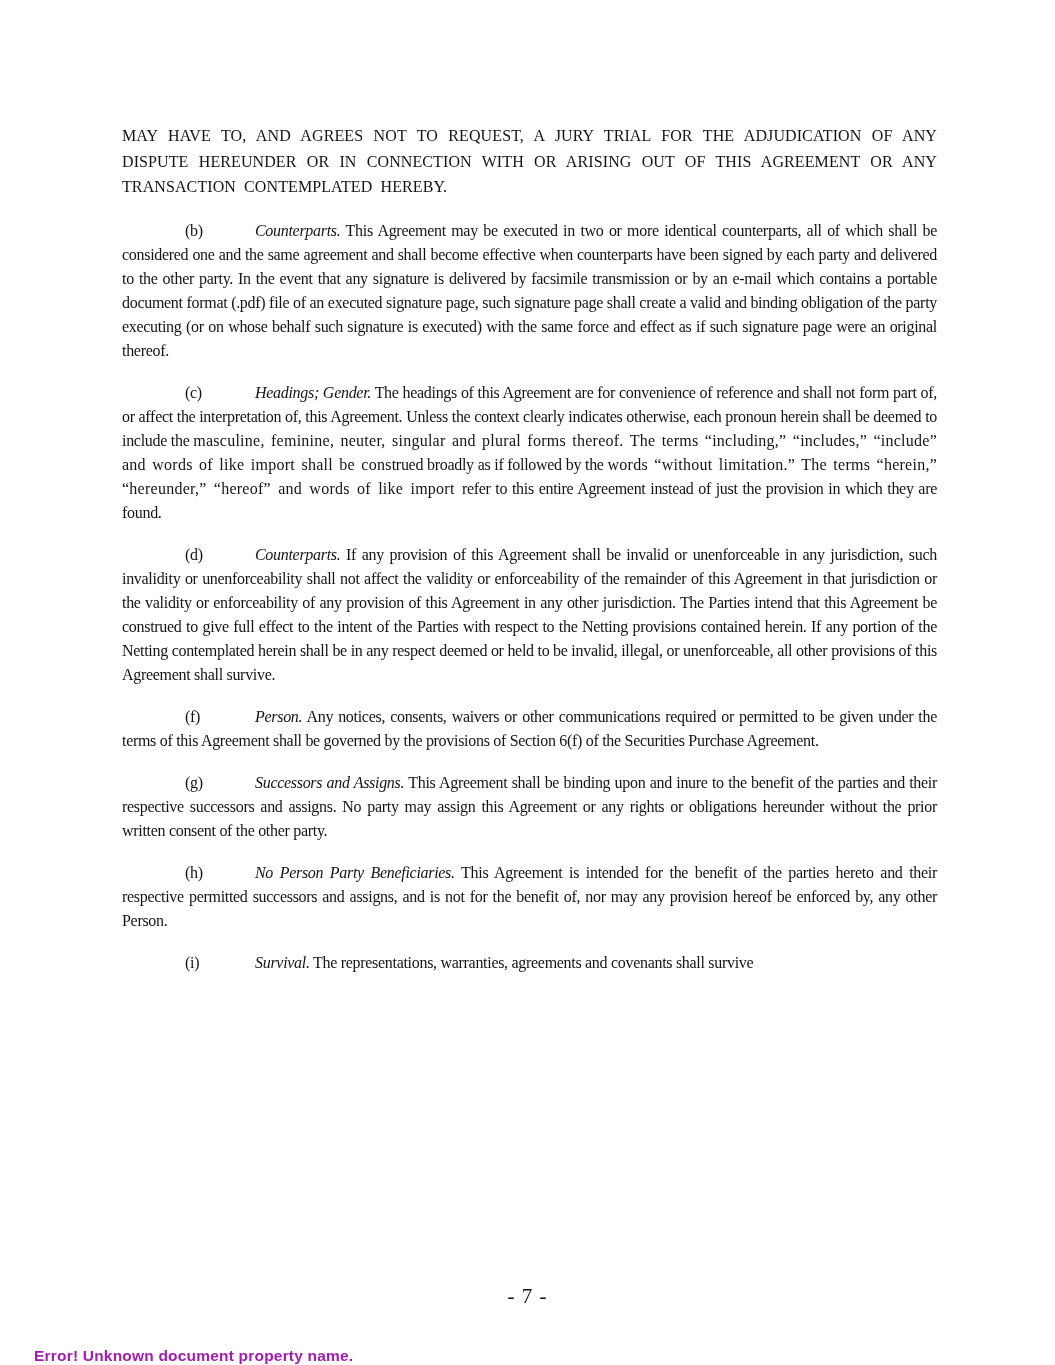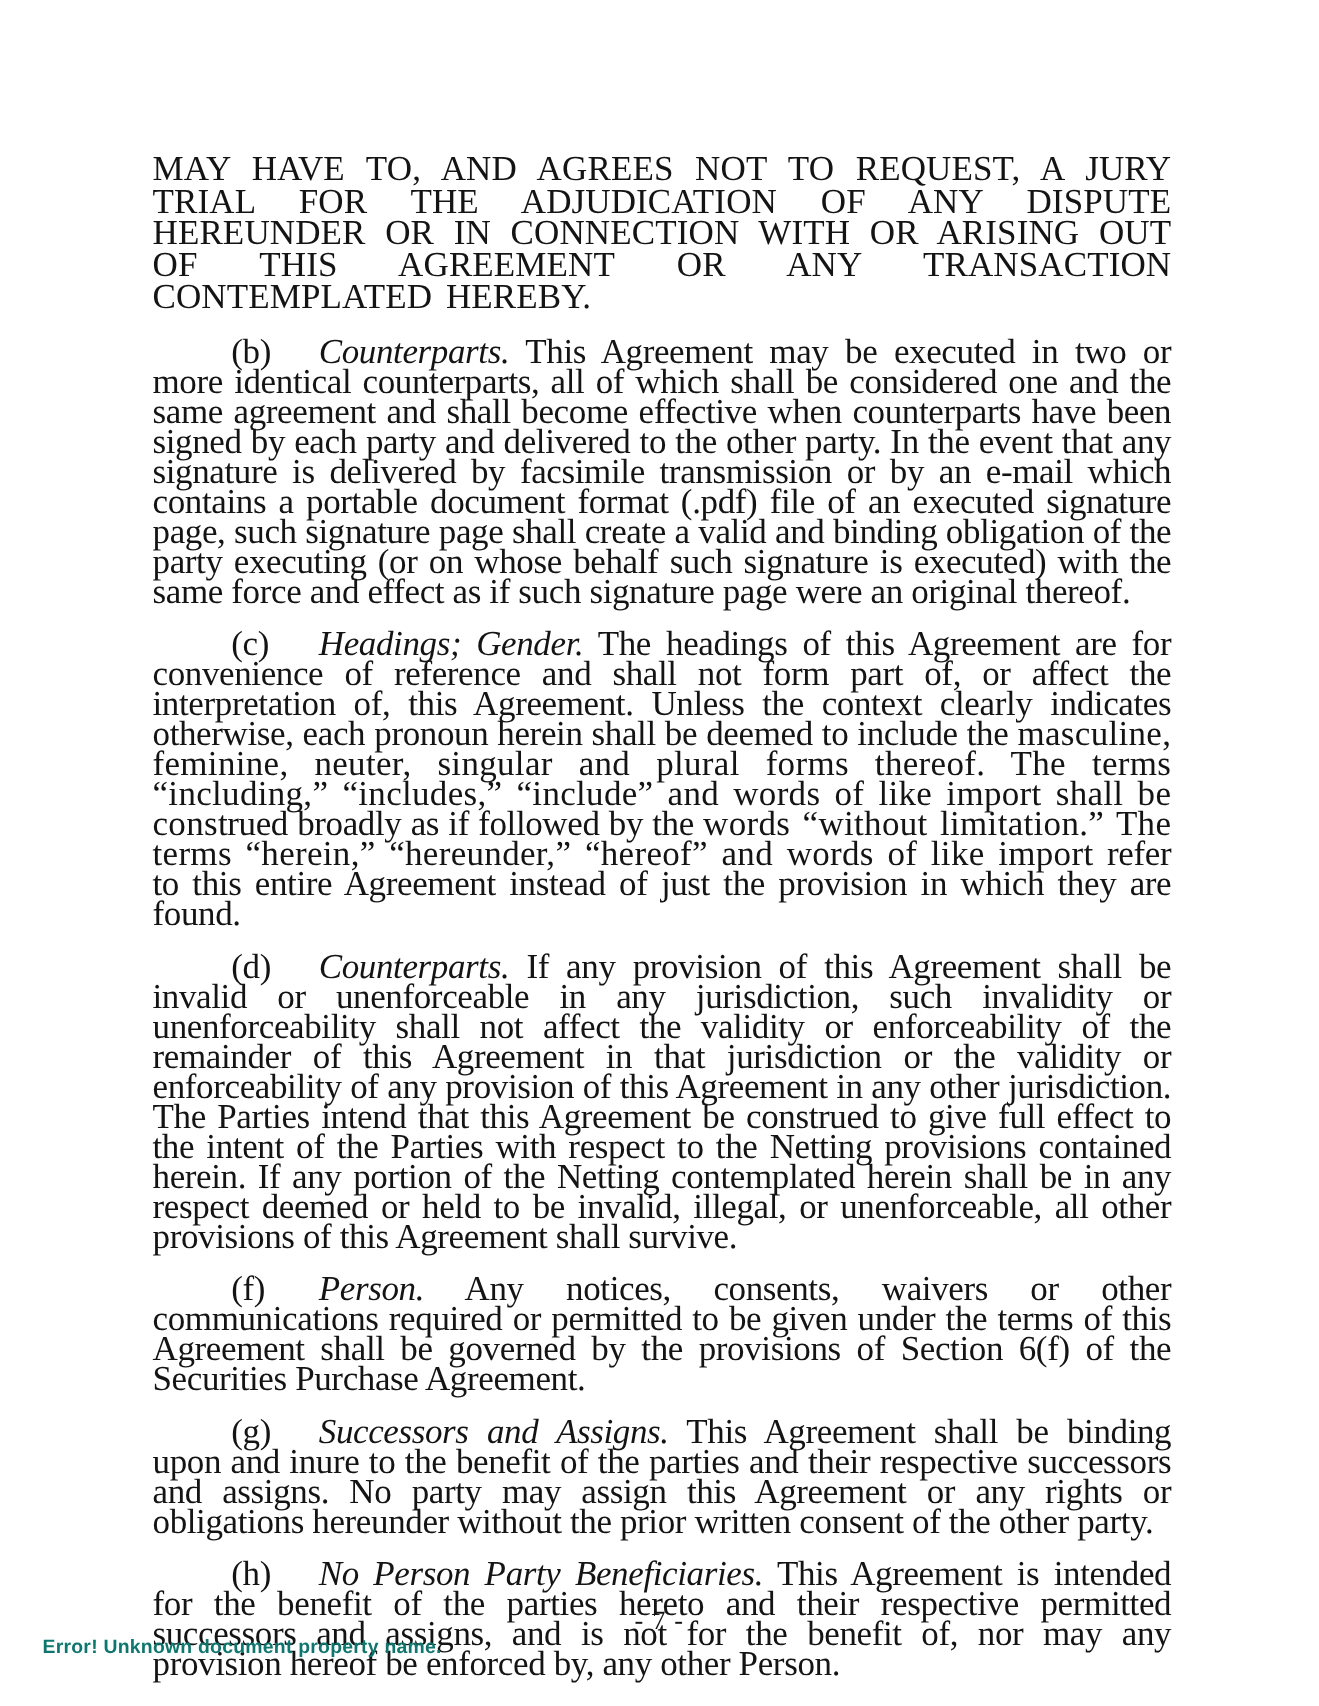--- a/index.html
+++ b/index.html
@@ -10,21 +10,21 @@
     font-family: "Liberation Serif", serif;
     position: relative;
     overflow: hidden;
   }
   .page {
     position: absolute; inset: 0;
     padding: 123px 118px 0 122px;
     box-sizing: border-box;
   }
   .para {
-    font-size: 28px;
+    font-size: 16px;
     line-height: 24px;
     text-align: justify;
     margin: 0 0 18px 0;
     letter-spacing: -0.3px;
     text-indent: 63px;
   }
   .caps {
     text-indent: 0;
     line-height: 25.5px;
     margin-bottom: 19px;
@@ -42,26 +42,26 @@
     position: absolute;
     left: 0; width: 100%;
     top: 1284px;
     text-align: center;
     font-size: 21px;
     letter-spacing: 1px;
   }
   .footer-error {
     position: absolute;
     left: 34px;
-    top: 1309px;
+    top: 1347px;
     font-family: "Liberation Sans", sans-serif;
     font-weight: bold;
     font-size: 15.5px;
     letter-spacing: 0.2px;
-    color: #0f766e;
+    color: #a21caf;
   }
 </style>
 </head>
 <body>
 
 <div class="page">
 
   <p class="para caps">MAY HAVE TO, AND AGREES NOT TO REQUEST, A JURY TRIAL FOR THE ADJUDICATION OF ANY DISPUTE HEREUNDER OR IN CONNECTION WITH OR ARISING OUT OF THIS AGREEMENT OR ANY TRANSACTION CONTEMPLATED HEREBY.</p>
 
   <p class="para"><span class="plabel">(b)</span><span class="heading">Counterparts.</span>
@@ -82,18 +82,21 @@
   </p>
 
   <p class="para"><span class="plabel">(g)</span><span class="heading">Successors and Assigns.</span>
     <span>This Agreement shall be binding upon and inure to the benefit of the parties and their respective successors and assigns. No party may assign this Agreement or any rights or obligations hereunder without the prior written consent of the other party.</span>
   </p>
 
   <p class="para"><span class="plabel">(h)</span><span class="heading">No Person Party Beneficiaries.</span>
     <span>This Agreement is intended for the benefit of the parties hereto and their respective permitted successors and assigns, and is not for the benefit of, nor may any provision hereof be enforced by, any other Person.</span>
   </p>
 
+  <p class="para"><span class="plabel">(i)</span><span class="heading">Survival.</span>
+    <span>The representations, warranties, agreements and covenants shall survive</span>
+  </p>
 
 </div>
 
 <div class="page-number">- 7 -</div>
 
 <div class="footer-error">Error! Unknown document property name.</div>
 
 </body></html>

